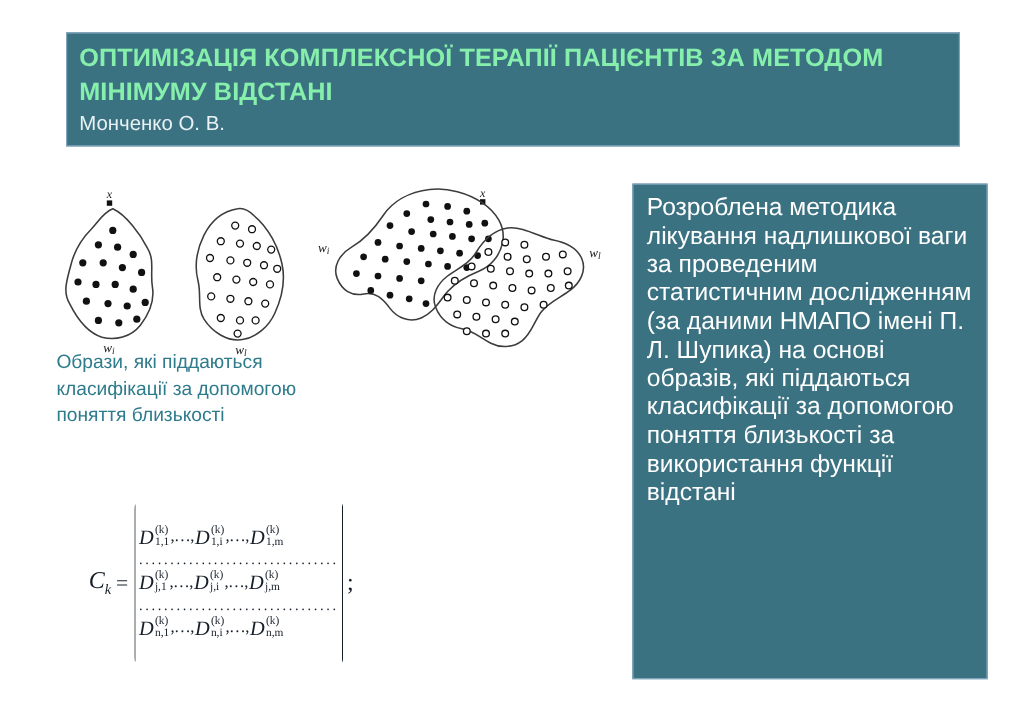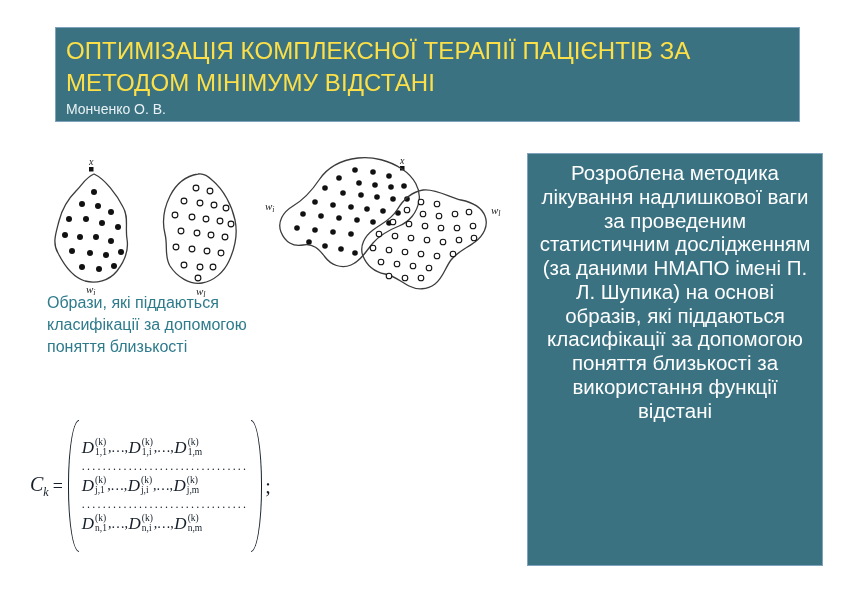--- a/index.html
+++ b/index.html
@@ -7,35 +7,35 @@
     position:relative; width:856px; height:598px; background:#ffffff;
     font-family:"Liberation Sans", sans-serif; overflow:hidden;
     --teal:#3a7282; --caption:#2e7b8c; --border:#7fa3bd; --ink:#161f29;
   }
   
   .header {
     position:absolute; left:55px; top:27px; width:745px; height:95px;
     background:var(--teal); border:1px solid var(--border);
     box-sizing:border-box; padding:7px 12px 0 10px;
   }
-  .title { color:#fde047; font-weight:normal; font-size:24px; line-height:1.32; letter-spacing:0.1px; }
-  .author { color:#e8f1f3; font-size:14px; margin-top:3px; }
+  .title { color:#86efac; font-weight:bold; font-size:21px; line-height:1.32; letter-spacing:0.1px; }
+  .author { color:#e8f1f3; font-size:17px; margin-top:3px; }
 
   
   .caption { position:absolute; color:var(--caption); font-size:16px; line-height:1.38; }
   .cap1 { left:47px;  top:292px; width:206px; }
   .cap2 { left:278px; top:298px; width:228px; }
   .cap3 { left:285px; top:428px; width:236px; }
   .cap-it { font-style:italic; }
 
   
   .panel {
     position:absolute; left:527px; top:153px; width:296px; height:413px;
     background:var(--teal); border:1px solid var(--border);
-    box-sizing:border-box; padding:7px 11px;text-align:center;
+    box-sizing:border-box; padding:7px 11px;
   }
   .panel-text { color:#ffffff; font-size:20.5px; line-height:1.16; }
 
   
   .diag { position:absolute; }
   .d1 { left:38px;  top:156px; }
   .d2 { left:150px; top:168px; }
   .d3 { left:263px; top:150px; }
   .blob { fill:none; stroke:#3c3c3c; stroke-width:1.3; stroke-linejoin:round; }
   .dot-f { fill:#111111; }
@@ -43,21 +43,21 @@
   .dlabel { font-family:"Liberation Serif", serif; font-style:italic; font-size:11px; fill:#222222; }
   .dsub { font-size:8px; }
   .xlabel { font-family:"Liberation Serif", serif; font-style:italic; font-size:10px; fill:#222222; }
 
   
   .formula {
     position:absolute; left:30px; top:420px; width:260px; height:132px;
     display:flex; align-items:center; color:var(--ink);
     font-family:"Liberation Serif", serif;
   }
-  .lhs { font-style:italic; font-size:20px; }
+  .lhs { font-style:italic; font-size:20px;margin-left:44px; }
   .lhs sub { font-size:12px; font-style:italic; }
   .eq { font-size:18px; margin:0 5px 0 4px; }
   .paren { width:11px; align-self:stretch; border:1.6px solid var(--ink); box-sizing:border-box; }
   .paren.left  { border-right:none; border-radius:12px 0 0 12px / 70px 0 0 70px; }
   .paren.right { border-left:none;  border-radius:0 12px 12px 0 / 0 70px 70px 0; }
   .mrows { display:flex; flex-direction:column; justify-content:center; padding:4px 3px; }
   .mrow.terms { display:flex; align-items:center; height:26px; white-space:nowrap; }
   .mrow.dots  { height:12px; line-height:10px; font-size:12px; letter-spacing:2.2px; overflow:hidden; text-align:center; }
   .sep { font-size:14px; margin:0 1px; letter-spacing:-0.5px; }
   .dterm { display:inline-flex; align-items:center; }

